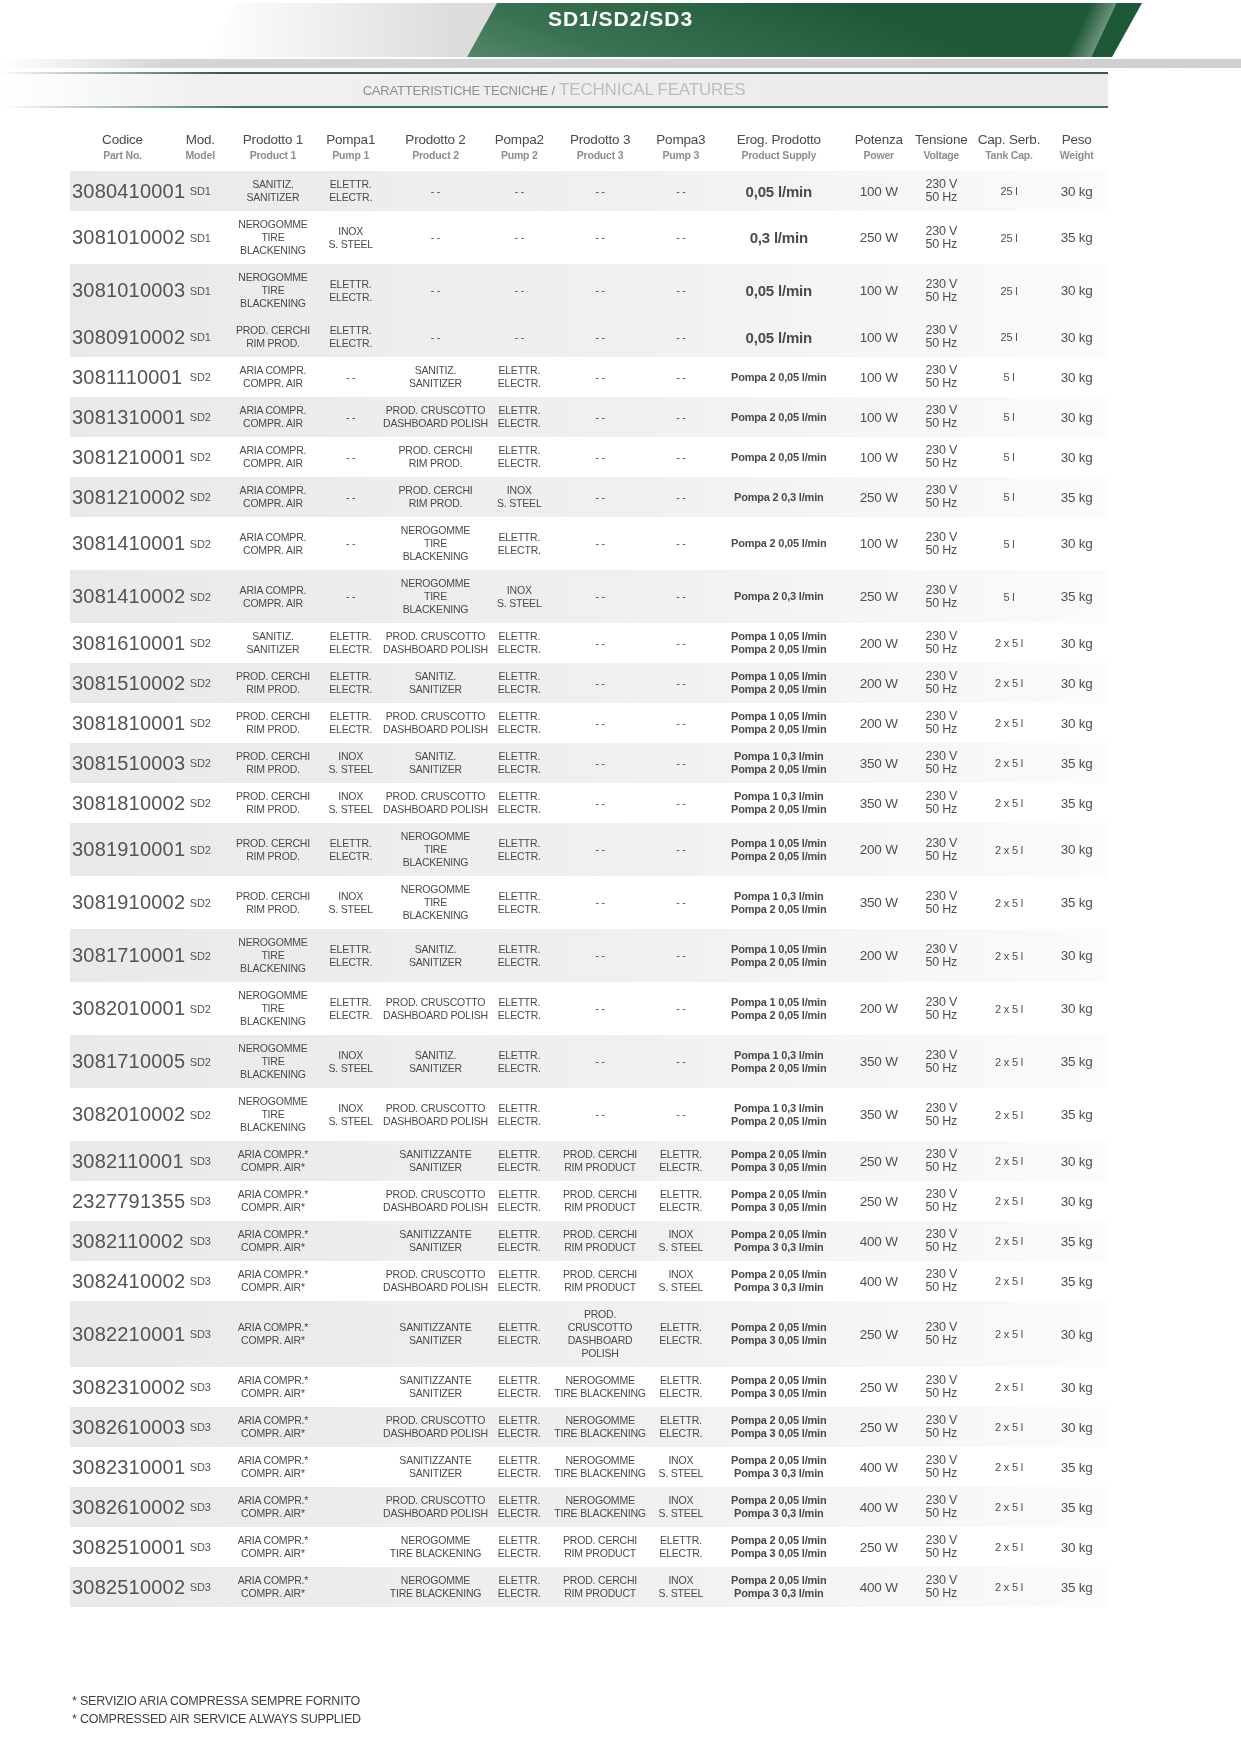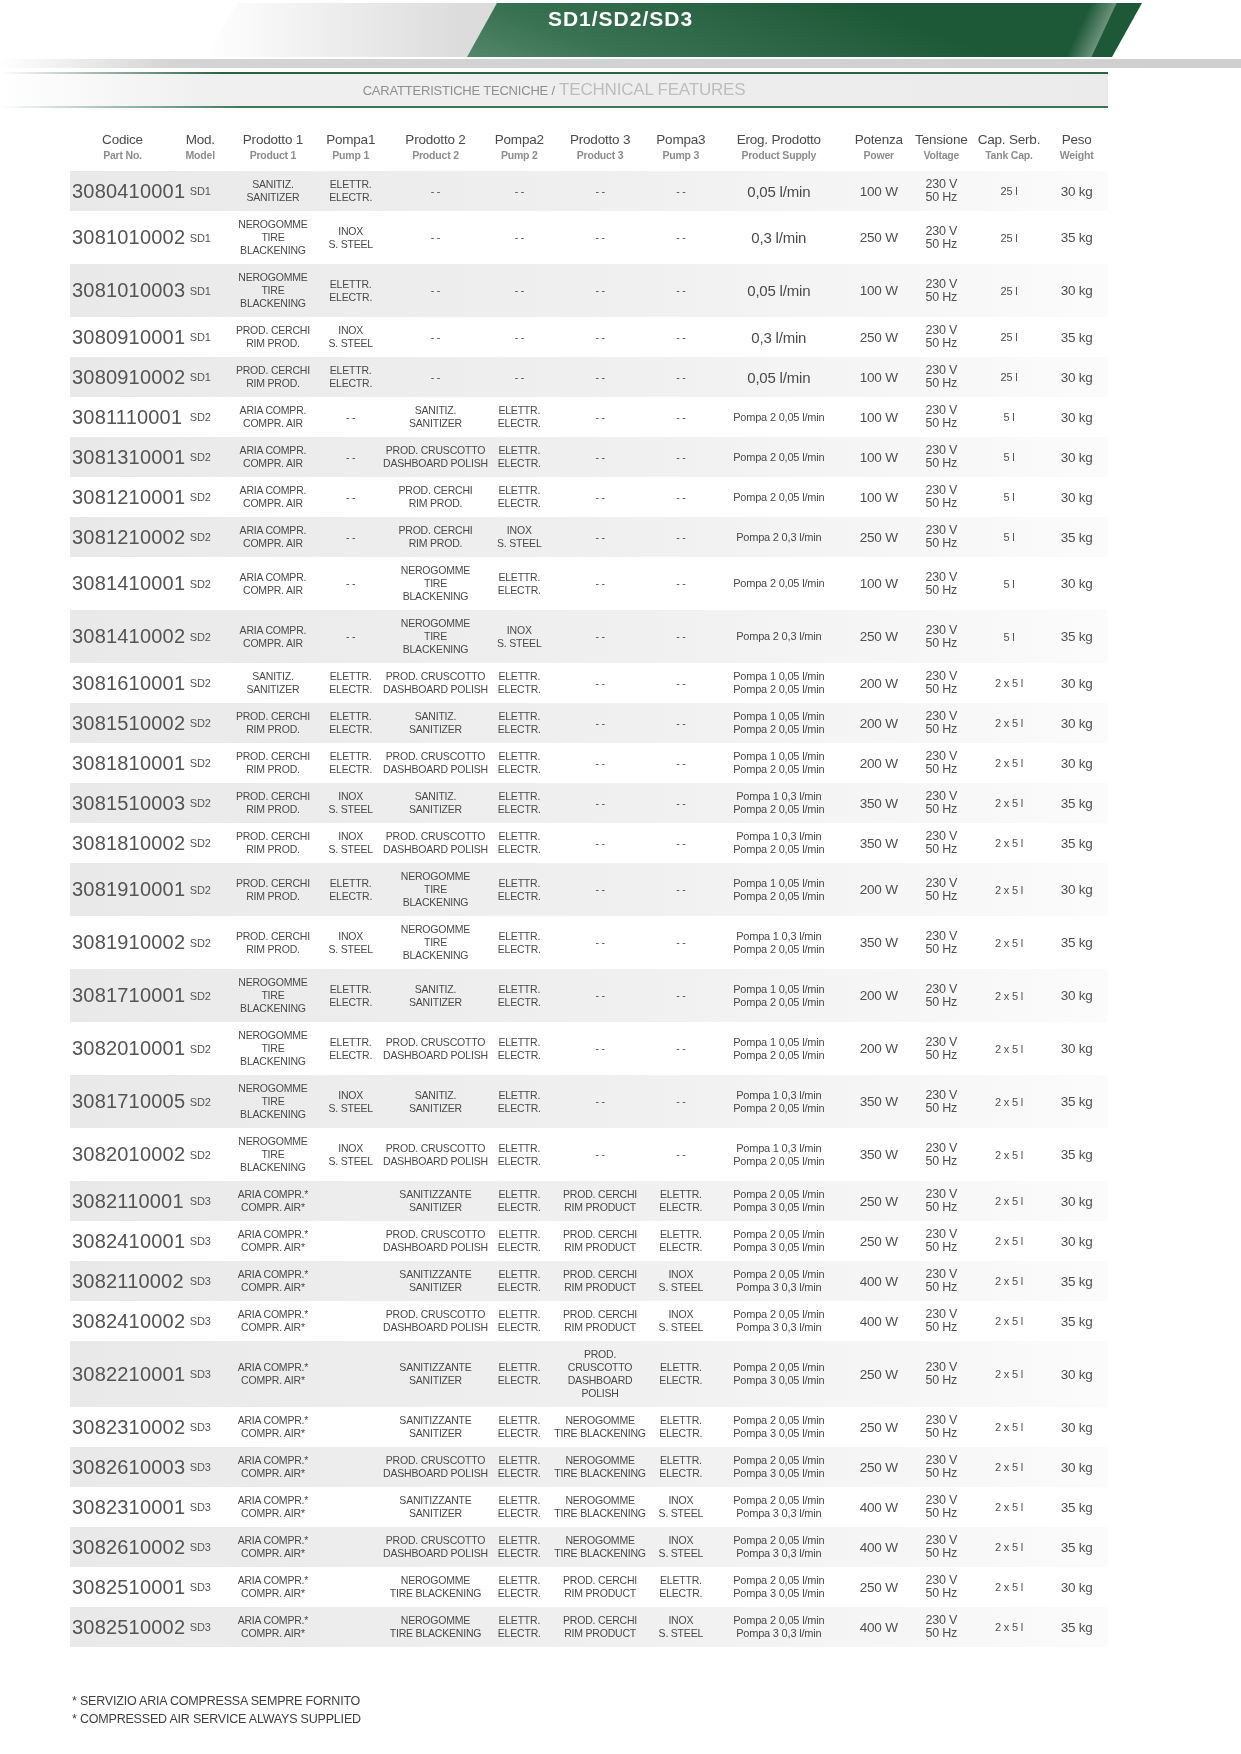--- a/index.html
+++ b/index.html
@@ -57,21 +57,21 @@
   }
   th, td { text-align:center; vertical-align:middle; padding:7px 2px; }
   thead th { padding:4px 2px 10px 2px;text-align:center; }
   .h-label { font-size:13.5px; color:#4b4b4b; font-weight:normal; }
   .h-sub   { font-size:10.5px; color:#8d8d8d; margin-top:2px; }
   tr.shaded { background:linear-gradient(90deg, #e9e9e9 0%, #f0f0f0 55%, #fbfbfb 100%); }
   td { white-space:pre-line; }
   td.c-code   { font-size:20px;   color:#545454; letter-spacing:0.2px; }
   td.c-model  { font-size:11px;   color:#545454; }
   td.c-prod, td.c-pump { font-size:10.5px; line-height:13px; color:#4a4a4a; }
-  td.c-supply { font-size:11px;   line-height:13px; color:#4a4a4a; }
+  td.c-supply { font-size:11px;   line-height:13px; color:#4a4a4a;font-weight:bold; }
   td.c-supply.big { font-size:15px; }
   td.c-power  { font-size:13.5px; color:#4f4f4f; }
   td.c-volt   { font-size:12.5px; line-height:13px; color:#4f4f4f; }
   td.c-tank   { font-size:11px; color:#4f4f4f; }
   td.c-weight { font-size:13.5px; color:#4f4f4f; }
   
   .footnotes { position:absolute; left:72px; top:1692px; }
   .footnote { font-size:12.5px; line-height:18px; color:#3f3f3f; letter-spacing:-0.2px; }
 </style>
 </head>
@@ -213,38 +213,20 @@
     <td class="c-pump">- -</td>
     <td class="c-prod">- -</td>
     <td class="c-pump">- -</td>
     <td class="c-supply big">0,05 l/min</td>
     <td class="c-power">100 W</td>
     <td class="c-volt">230 V
 50 Hz</td>
     <td class="c-tank">25 l</td>
     <td class="c-weight">30 kg</td>
   </tr>
-          <tr>
-    <td class="c-code">3080910001</td>
-    <td class="c-model">SD1</td>
-    <td class="c-prod">PROD. CERCHI
-RIM PROD.</td>
-    <td class="c-pump">INOX
-S. STEEL</td>
-    <td class="c-prod">- -</td>
-    <td class="c-pump">- -</td>
-    <td class="c-prod">- -</td>
-    <td class="c-pump">- -</td>
-    <td class="c-supply big">0,3 l/min</td>
-    <td class="c-power">250 W</td>
-    <td class="c-volt">230 V
-50 Hz</td>
-    <td class="c-tank">25 l</td>
-    <td class="c-weight">35 kg</td>
-  </tr>
           <tr class="shaded">
     <td class="c-code">3080910002</td>
     <td class="c-model">SD1</td>
     <td class="c-prod">PROD. CERCHI
 RIM PROD.</td>
     <td class="c-pump">ELETTR.
 ELECTR.</td>
     <td class="c-prod">- -</td>
     <td class="c-pump">- -</td>
     <td class="c-prod">- -</td>
@@ -625,21 +607,21 @@
 ELECTR.</td>
     <td class="c-supply">Pompa 2 0,05 l/min
 Pompa 3 0,05 l/min</td>
     <td class="c-power">250 W</td>
     <td class="c-volt">230 V
 50 Hz</td>
     <td class="c-tank">2 x 5 l</td>
     <td class="c-weight">30 kg</td>
   </tr>
           <tr>
-    <td class="c-code">3082410001</td>
+    <td class="c-code">2327791355</td>
     <td class="c-model">SD3</td>
     <td class="c-prod">ARIA COMPR.*
 COMPR. AIR*</td>
     <td class="c-pump"></td>
     <td class="c-prod">PROD. CRUSCOTTO
 DASHBOARD POLISH</td>
     <td class="c-pump">ELETTR.
 ELECTR.</td>
     <td class="c-prod">PROD. CERCHI
 RIM PRODUCT</td>

